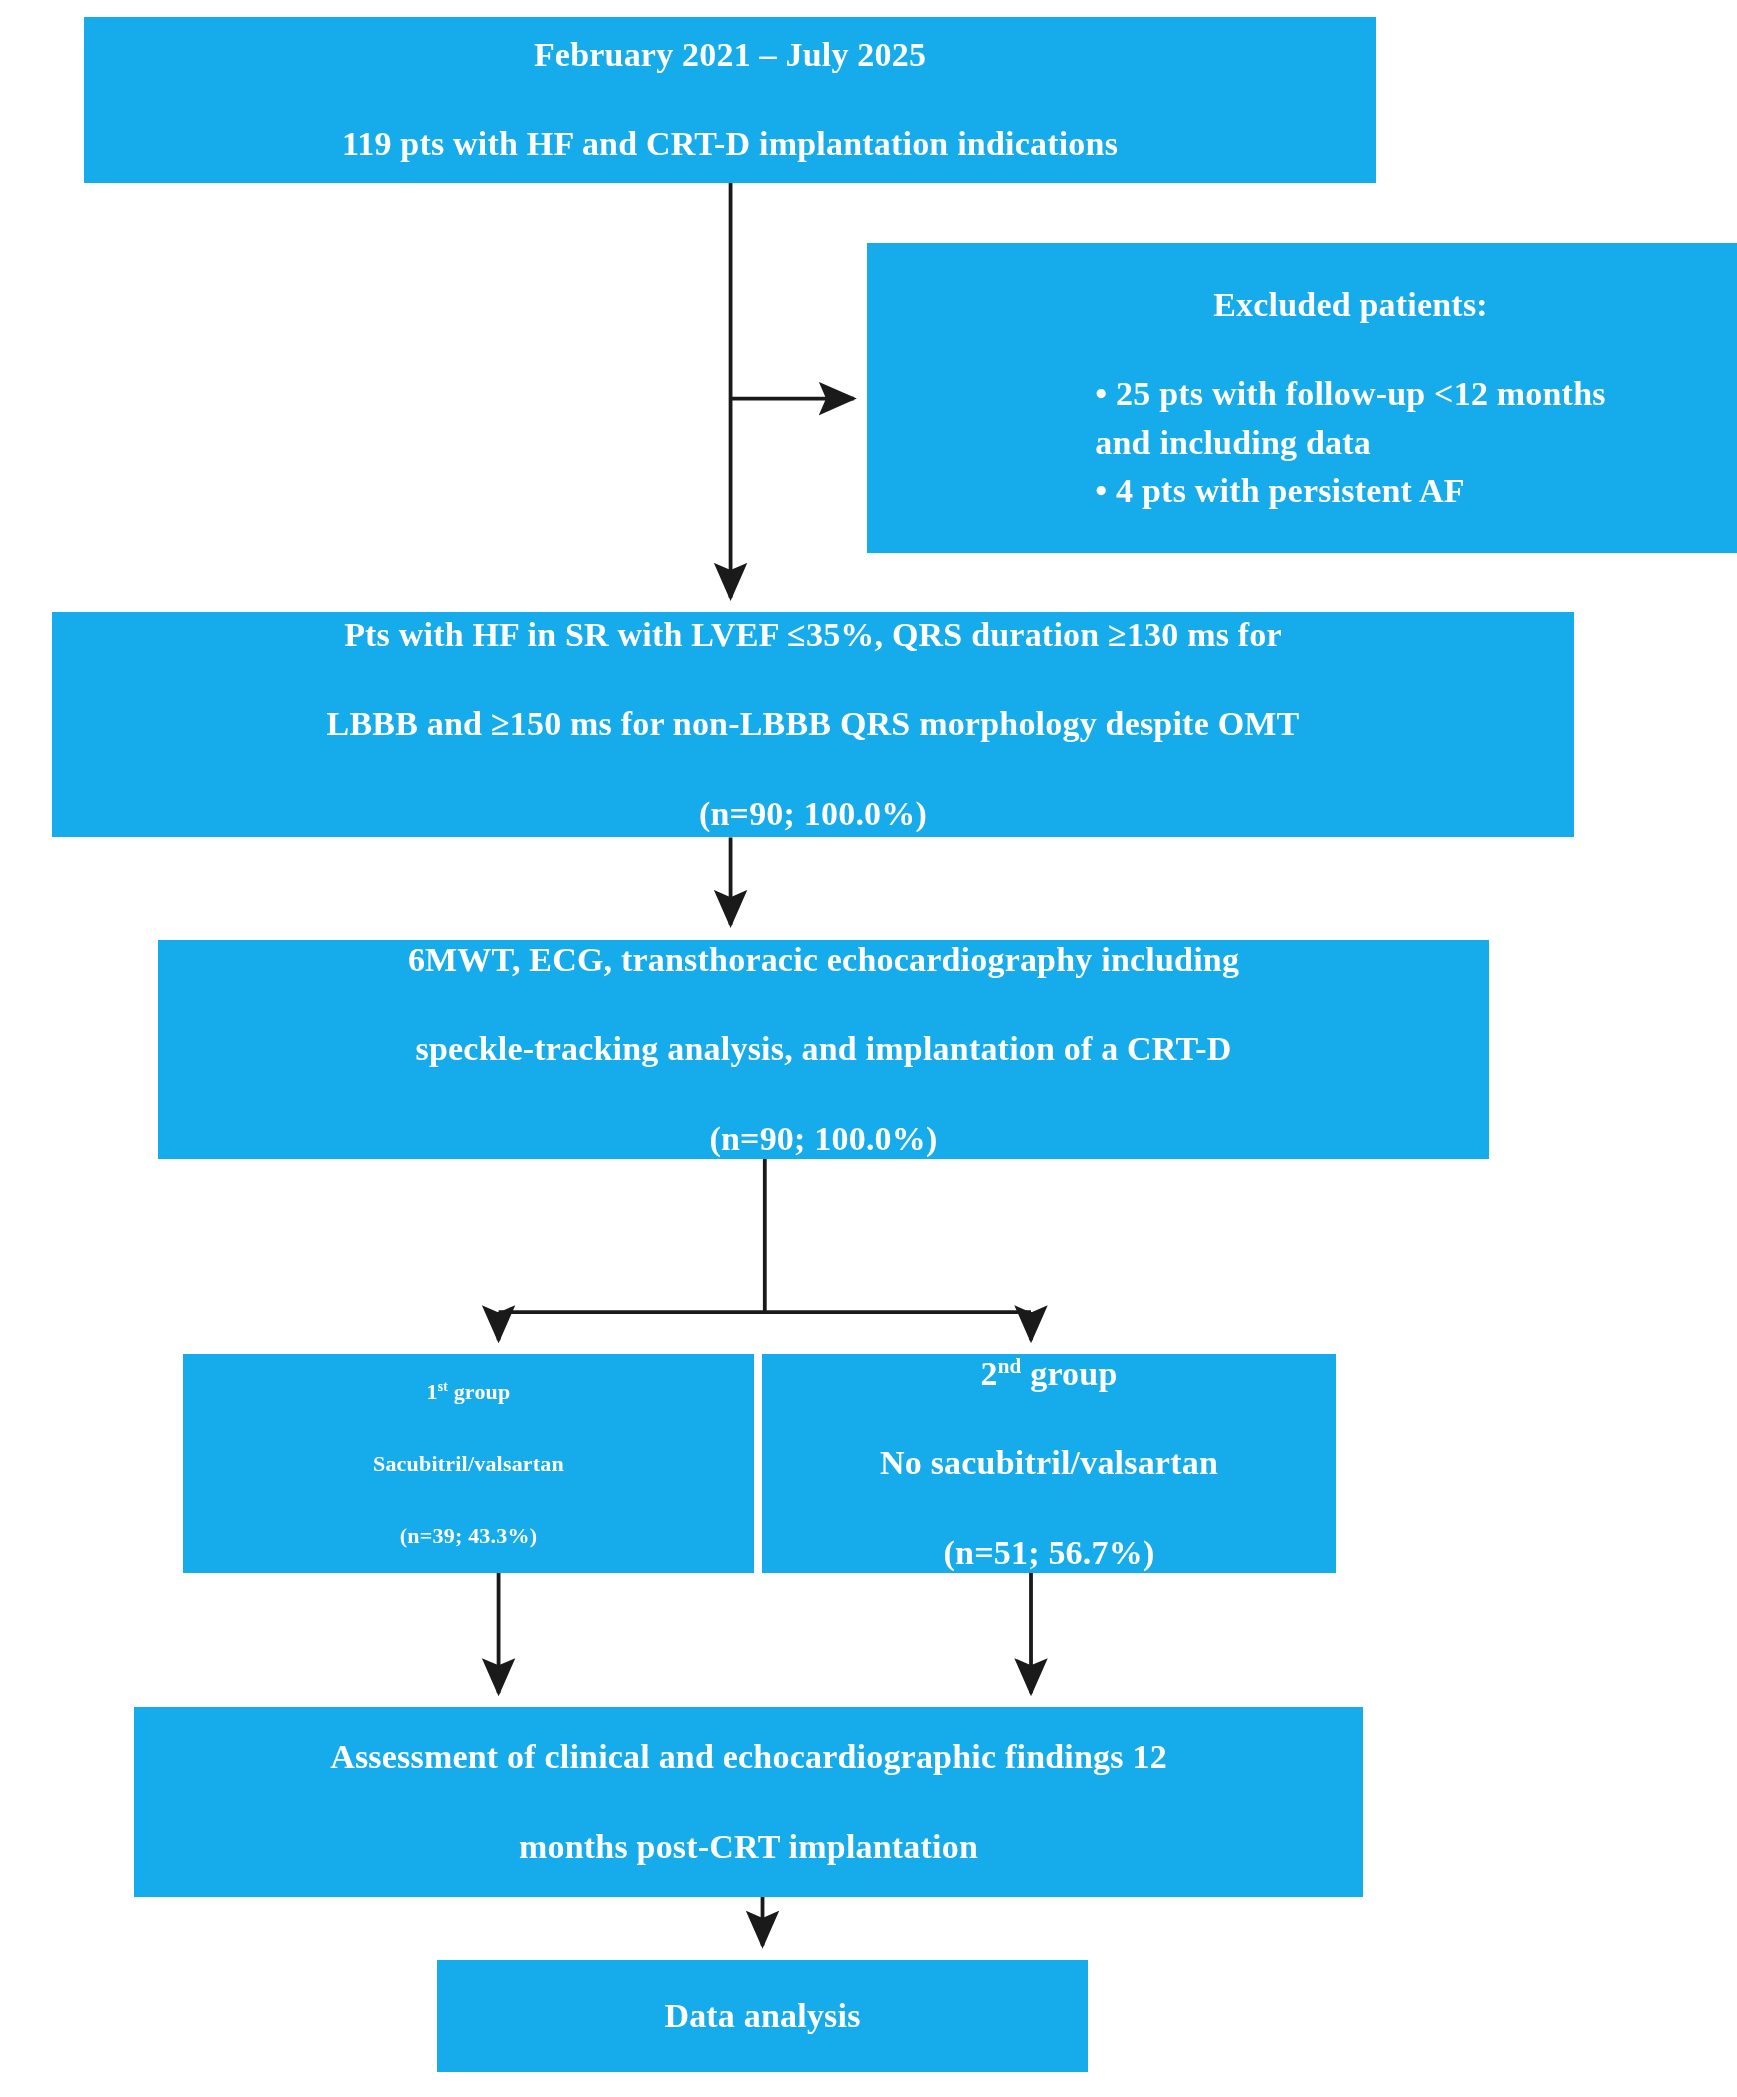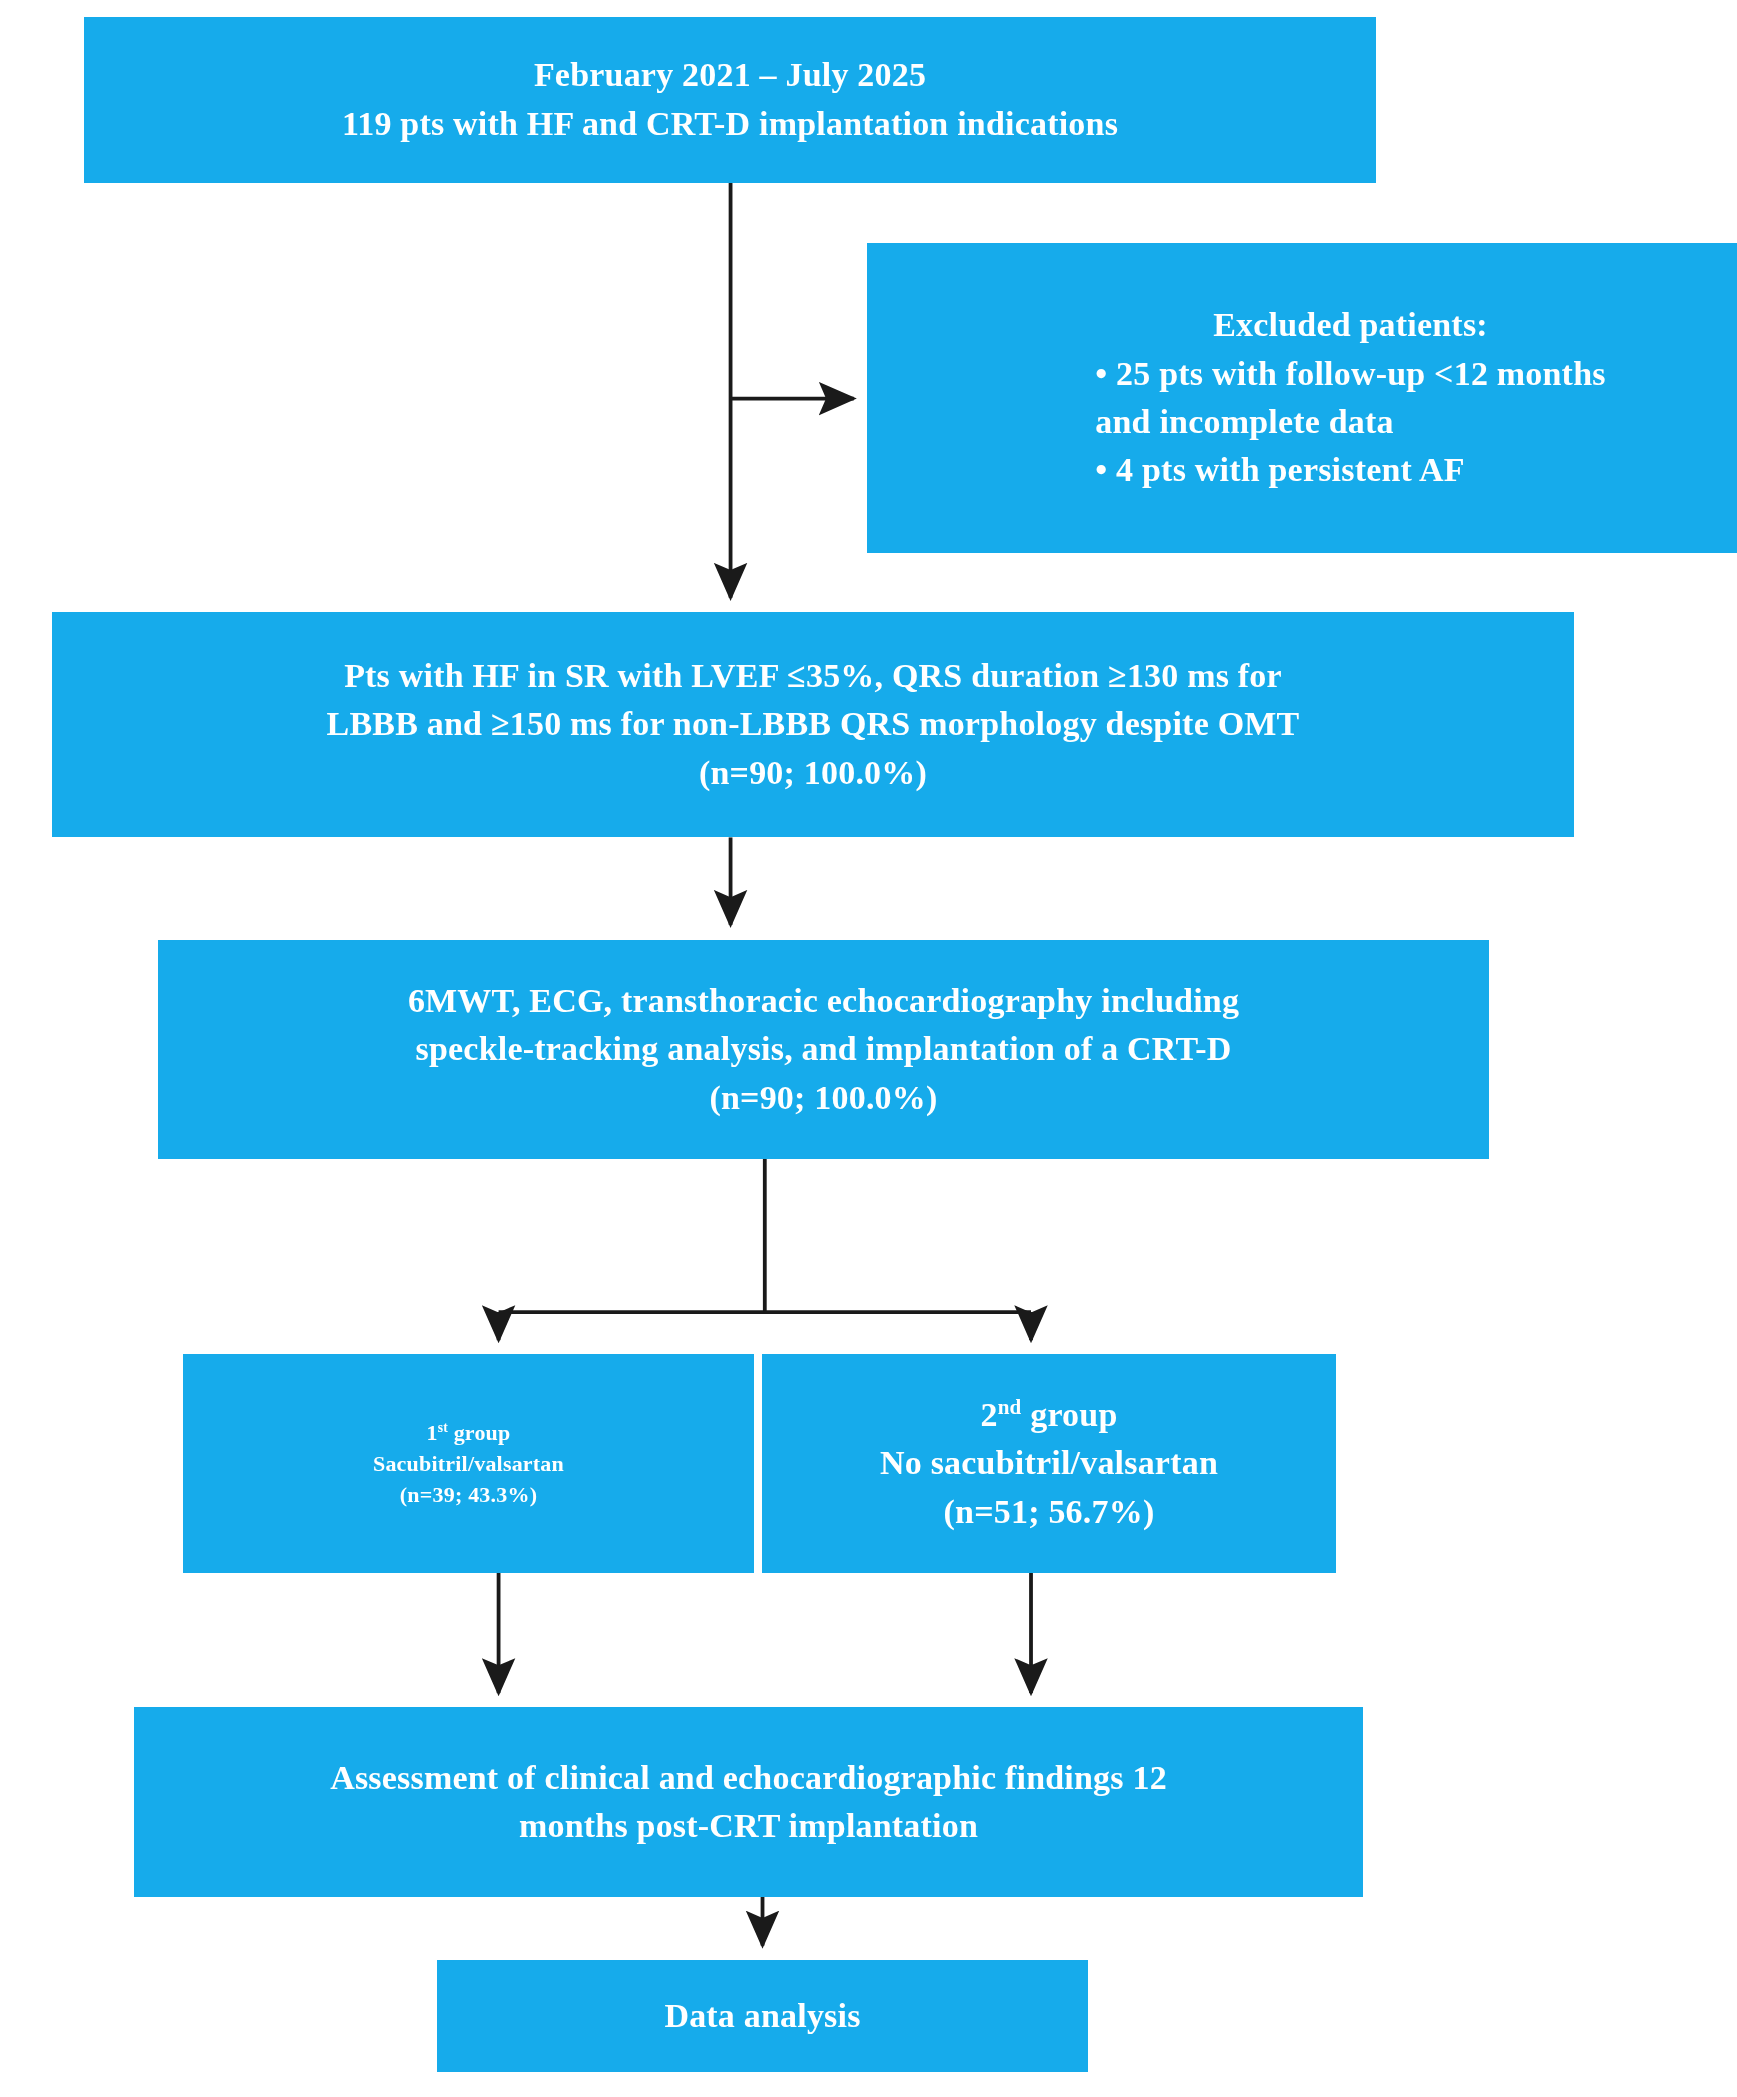--- a/index.html
+++ b/index.html
@@ -23,20 +23,21 @@
     color: #ffffff;
     font-weight: bold;
     display: flex;
     flex-direction: column;
     align-items: center;
     justify-content: center;
     text-align: center;
     box-sizing: border-box;
     line-height: 1.42;
     letter-spacing: 0.2px;
+    gap: 41px;
   }
   .flow-box .line {
     display: block;
     width: 100%;
   }
   .bullet-block {
     text-align: left;
     display: inline-block;
   }
   .bullet-block .line { text-align: left; }
@@ -114,21 +115,21 @@
 
   <div class="flow-box" id="box-enrollment">
     <span class="line">February 2021 – July 2025</span>
     <span class="line">119 pts with HF and CRT-D implantation indications</span>
   </div>
 
   <div class="flow-box" id="box-excluded">
     <span class="line">Excluded patients:</span>
     <span class="bullet-block">
       <span class="line">• 25 pts with follow-up &lt;12 months</span>
-      <span class="line">and incomplete data</span>
+      <span class="line">and including data</span>
       <span class="line">• 4 pts with persistent AF</span>
     </span>
   </div>
 
   <div class="flow-box" id="box-criteria">
     <span class="line">Pts with HF in SR with LVEF ≤35%, QRS duration ≥130 ms for</span>
     <span class="line">LBBB and ≥150 ms for non-LBBB QRS morphology despite OMT</span>
     <span class="line">(n=90; 100.0%)</span>
   </div>
 

